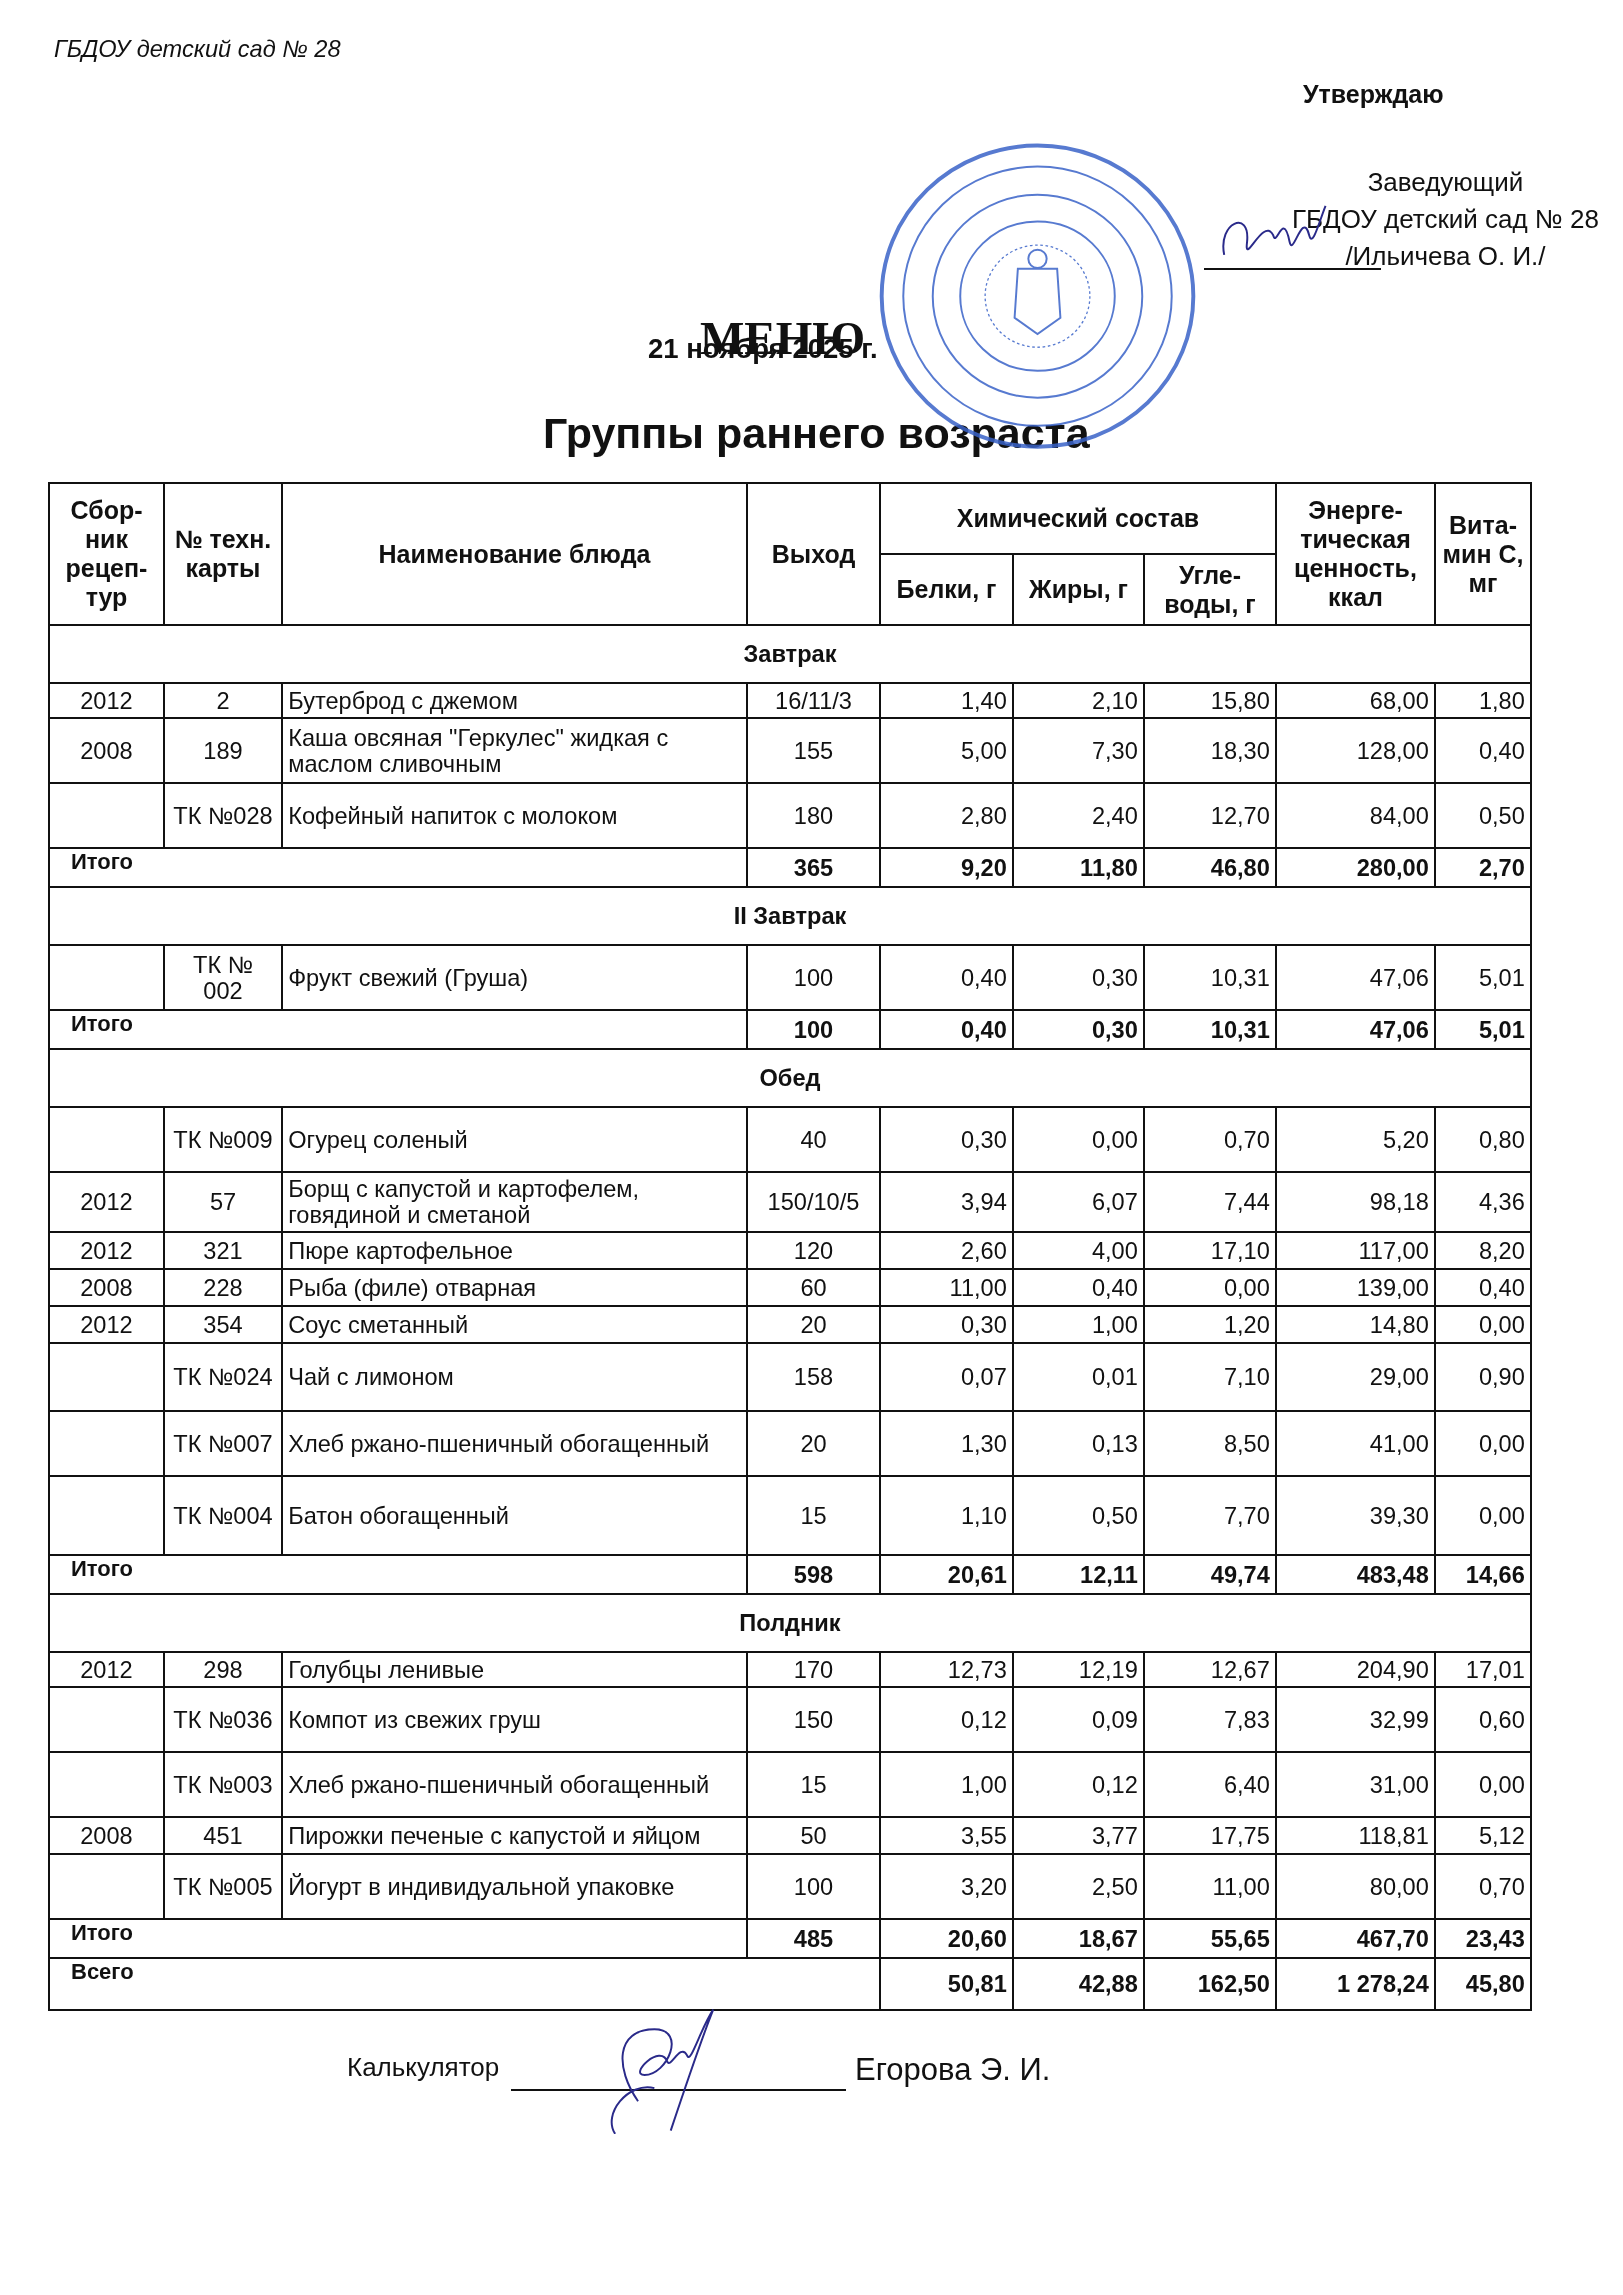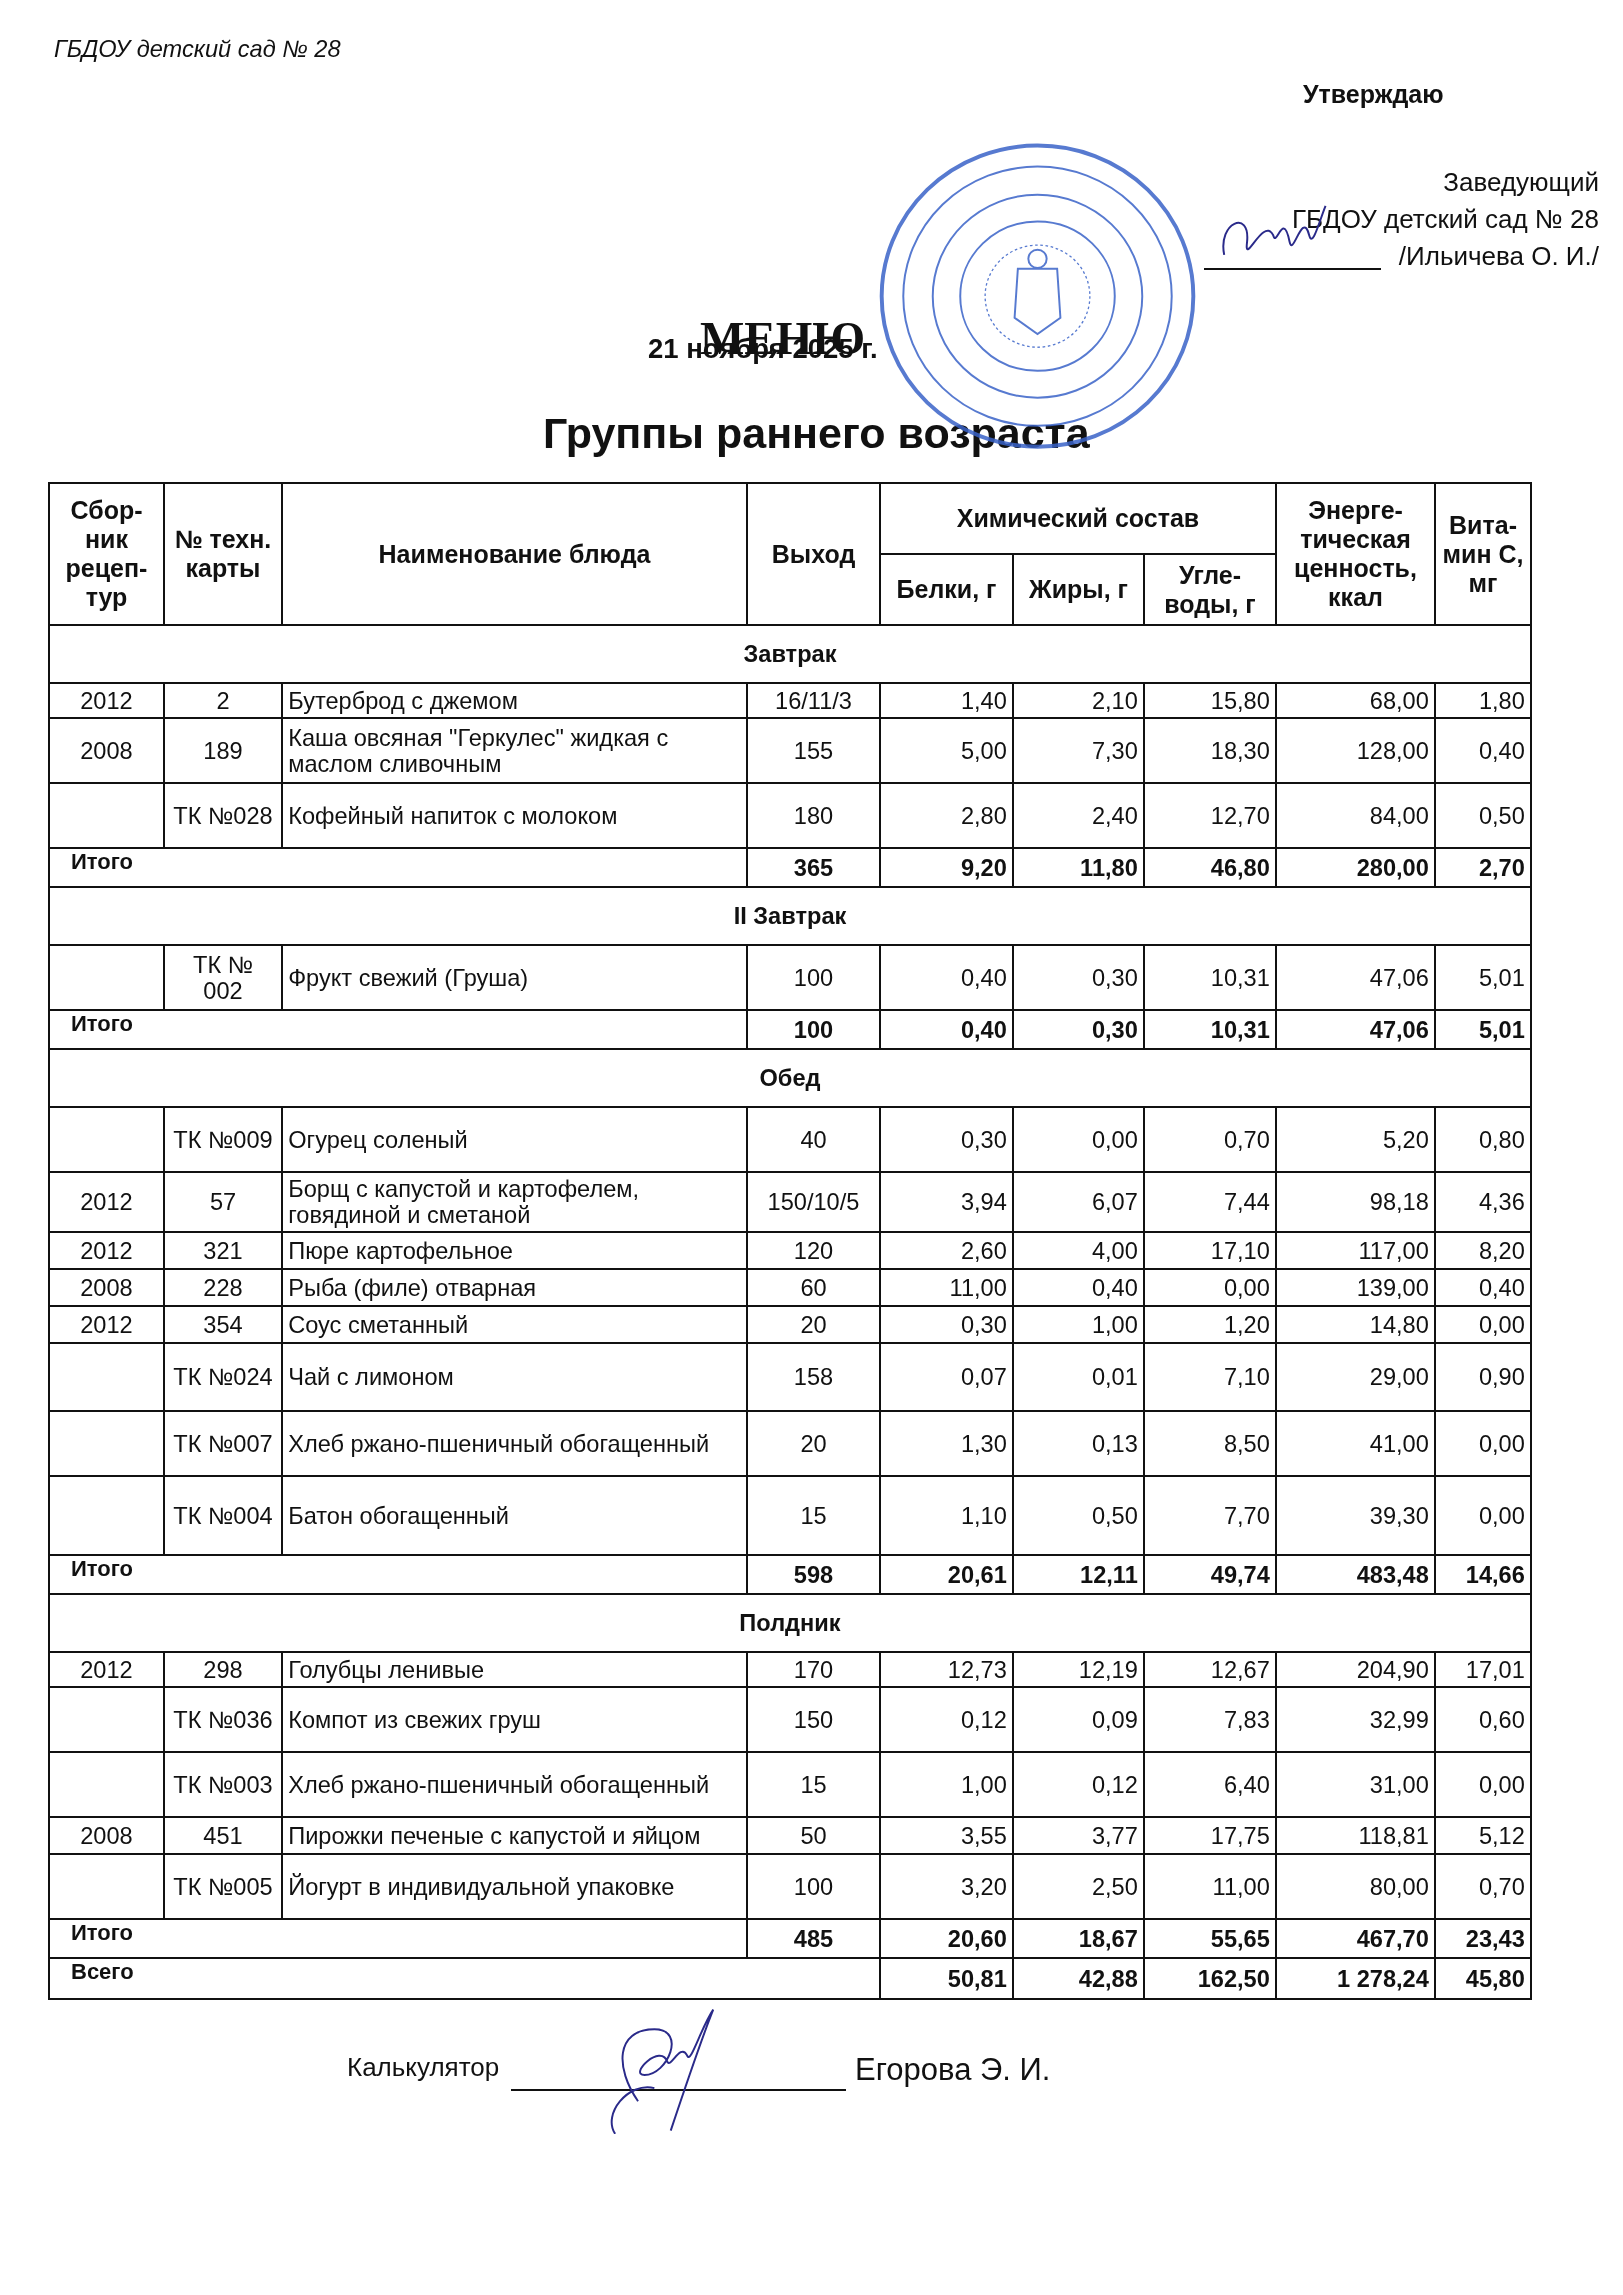--- a/index.html
+++ b/index.html
@@ -1,20 +1,20 @@
 <!DOCTYPE html>
 <html style="font-size:10.5px"><head>
 <meta charset="utf-8">
 <style>
   html, body { margin:0; padding:0; background:#ffffff; }
   body { width:1623px; height:2295px; position:relative; overflow:hidden; font-family:"Liberation Sans", sans-serif; color:#111; }
   .abs { position:absolute; }
   .org { left:54px; top:36px; font-size:23.6px; font-style:italic; }
   .approve { left:1303px; top:80px; font-size:25px; font-weight:bold; }
-  .director { right:24px; top:164px; font-size:26px; text-align:right; line-height:37px;margin-left:36px; }
+  .director { right:24px; top:164px; font-size:26px; text-align:center; line-height:37px;margin-left:36px; }
   .sign-line { position:absolute; left:1204px; top:268px; width:177px; border-bottom:2px solid #111; }
   .title { left:700px; top:268px; font-family:"Liberation Serif", serif; font-size:47px; font-weight:bold;margin-top:43px; }
   .date { left:648px; top:333px; font-size:27.5px; font-weight:bold; }
   .group { left:543px; top:409px; font-size:43px; font-weight:bold; }
   .stamp { left:877px; top:141px; width:321px; height:311px; }
   .sig1 { left:1211px; top:196px; width:131px; height:85px; }
   table.menu { position:absolute; left:48px; top:482px; width:1482px; border-collapse:collapse; table-layout:fixed; }
   table.menu td, table.menu th { border:2px solid #111; font-size:23.6px; padding:0 5.2px; vertical-align:middle; line-height:26px; }
   table.menu th { font-weight:bold; text-align:center; font-size:25px; line-height:29px; }
   .c { text-align:center;margin-left:28px; }
@@ -316,21 +316,21 @@
       </tr>
       <tr class="tot" style="height: 39px;">
         <td class="l lbl" colspan="3">Итого</td>
         <td class="c">485</td>
         <td class="r">20,60</td>
         <td class="r">18,67</td>
         <td class="r">55,65</td>
         <td class="r">467,70</td>
         <td class="r">23,43</td>
       </tr>
-      <tr class="tot" style="height: 41px;">
+      <tr class="tot" style="height: 52px;">
         <td class="l lbl" colspan="4">Всего</td>
         <td class="r">50,81</td>
         <td class="r">42,88</td>
         <td class="r">162,50</td>
         <td class="r">1 278,24</td>
         <td class="r">45,80</td>
       </tr>
     </tbody>
 </table>
 

